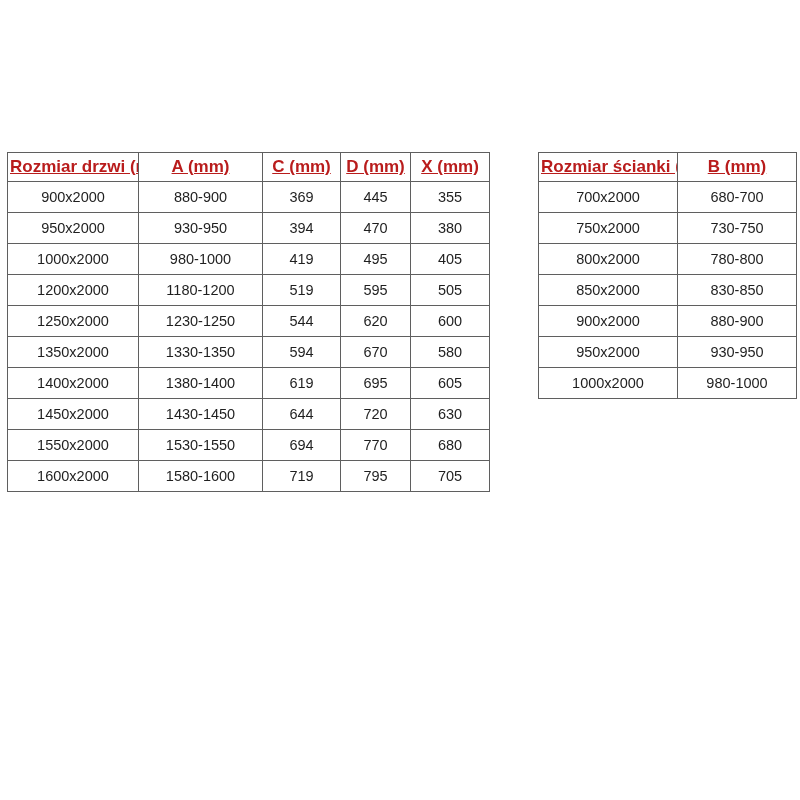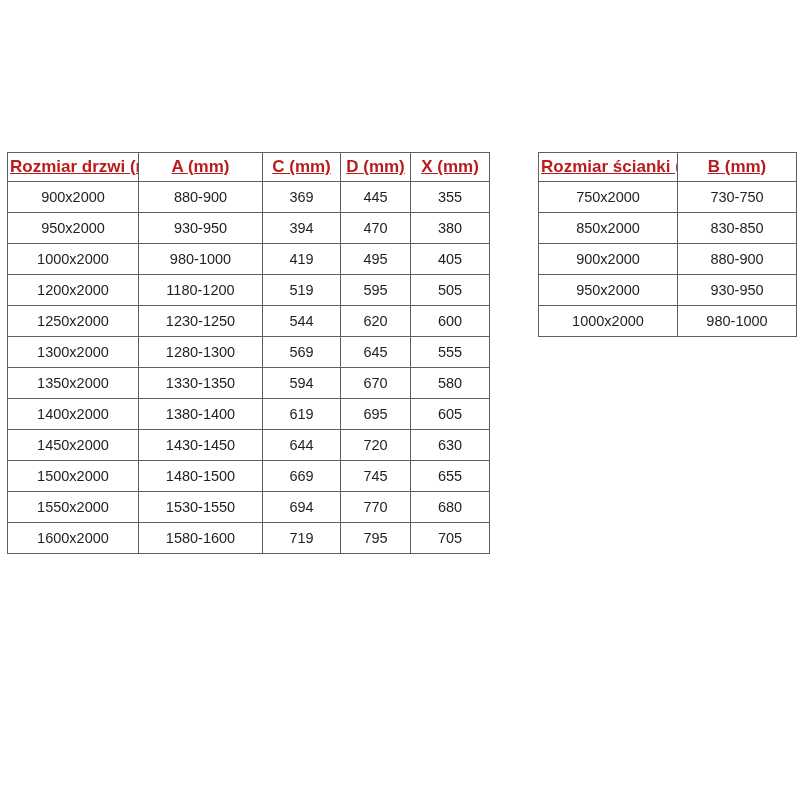--- a/index.html
+++ b/index.html
@@ -99,53 +99,39 @@
           <td>505</td>
         </tr>
         <tr>
           <td>1250x2000</td>
           <td>1230-1250</td>
           <td>544</td>
           <td>620</td>
           <td>600</td>
         </tr>
         <tr>
-          <td>1300x2000</td>
-          <td>1280-1300</td>
-          <td>569</td>
-          <td>645</td>
-          <td>555</td>
-        </tr>
-        <tr>
           <td>1350x2000</td>
           <td>1330-1350</td>
           <td>594</td>
           <td>670</td>
           <td>580</td>
         </tr>
         <tr>
           <td>1400x2000</td>
           <td>1380-1400</td>
           <td>619</td>
           <td>695</td>
           <td>605</td>
         </tr>
         <tr>
           <td>1450x2000</td>
           <td>1430-1450</td>
           <td>644</td>
           <td>720</td>
           <td>630</td>
-        </tr>
-        <tr>
-          <td>1500x2000</td>
-          <td>1480-1500</td>
-          <td>669</td>
-          <td>745</td>
-          <td>655</td>
         </tr>
         <tr>
           <td>1550x2000</td>
           <td>1530-1550</td>
           <td>694</td>
           <td>770</td>
           <td>680</td>
         </tr>
         <tr>
           <td>1600x2000</td>
@@ -165,22 +151,30 @@
       <col style="width:119px">
     </colgroup>
     <thead>
         <tr>
           <th>Rozmiar ścianki (mm)</th>
           <th>B (mm)</th>
         </tr>
       </thead>
     <tbody>
         <tr>
+          <td>700x2000</td>
+          <td>680-700</td>
+        </tr>
+        <tr>
           <td>750x2000</td>
           <td>730-750</td>
+        </tr>
+        <tr>
+          <td>800x2000</td>
+          <td>780-800</td>
         </tr>
         <tr>
           <td>850x2000</td>
           <td>830-850</td>
         </tr>
         <tr>
           <td>900x2000</td>
           <td>880-900</td>
         </tr>
         <tr>

